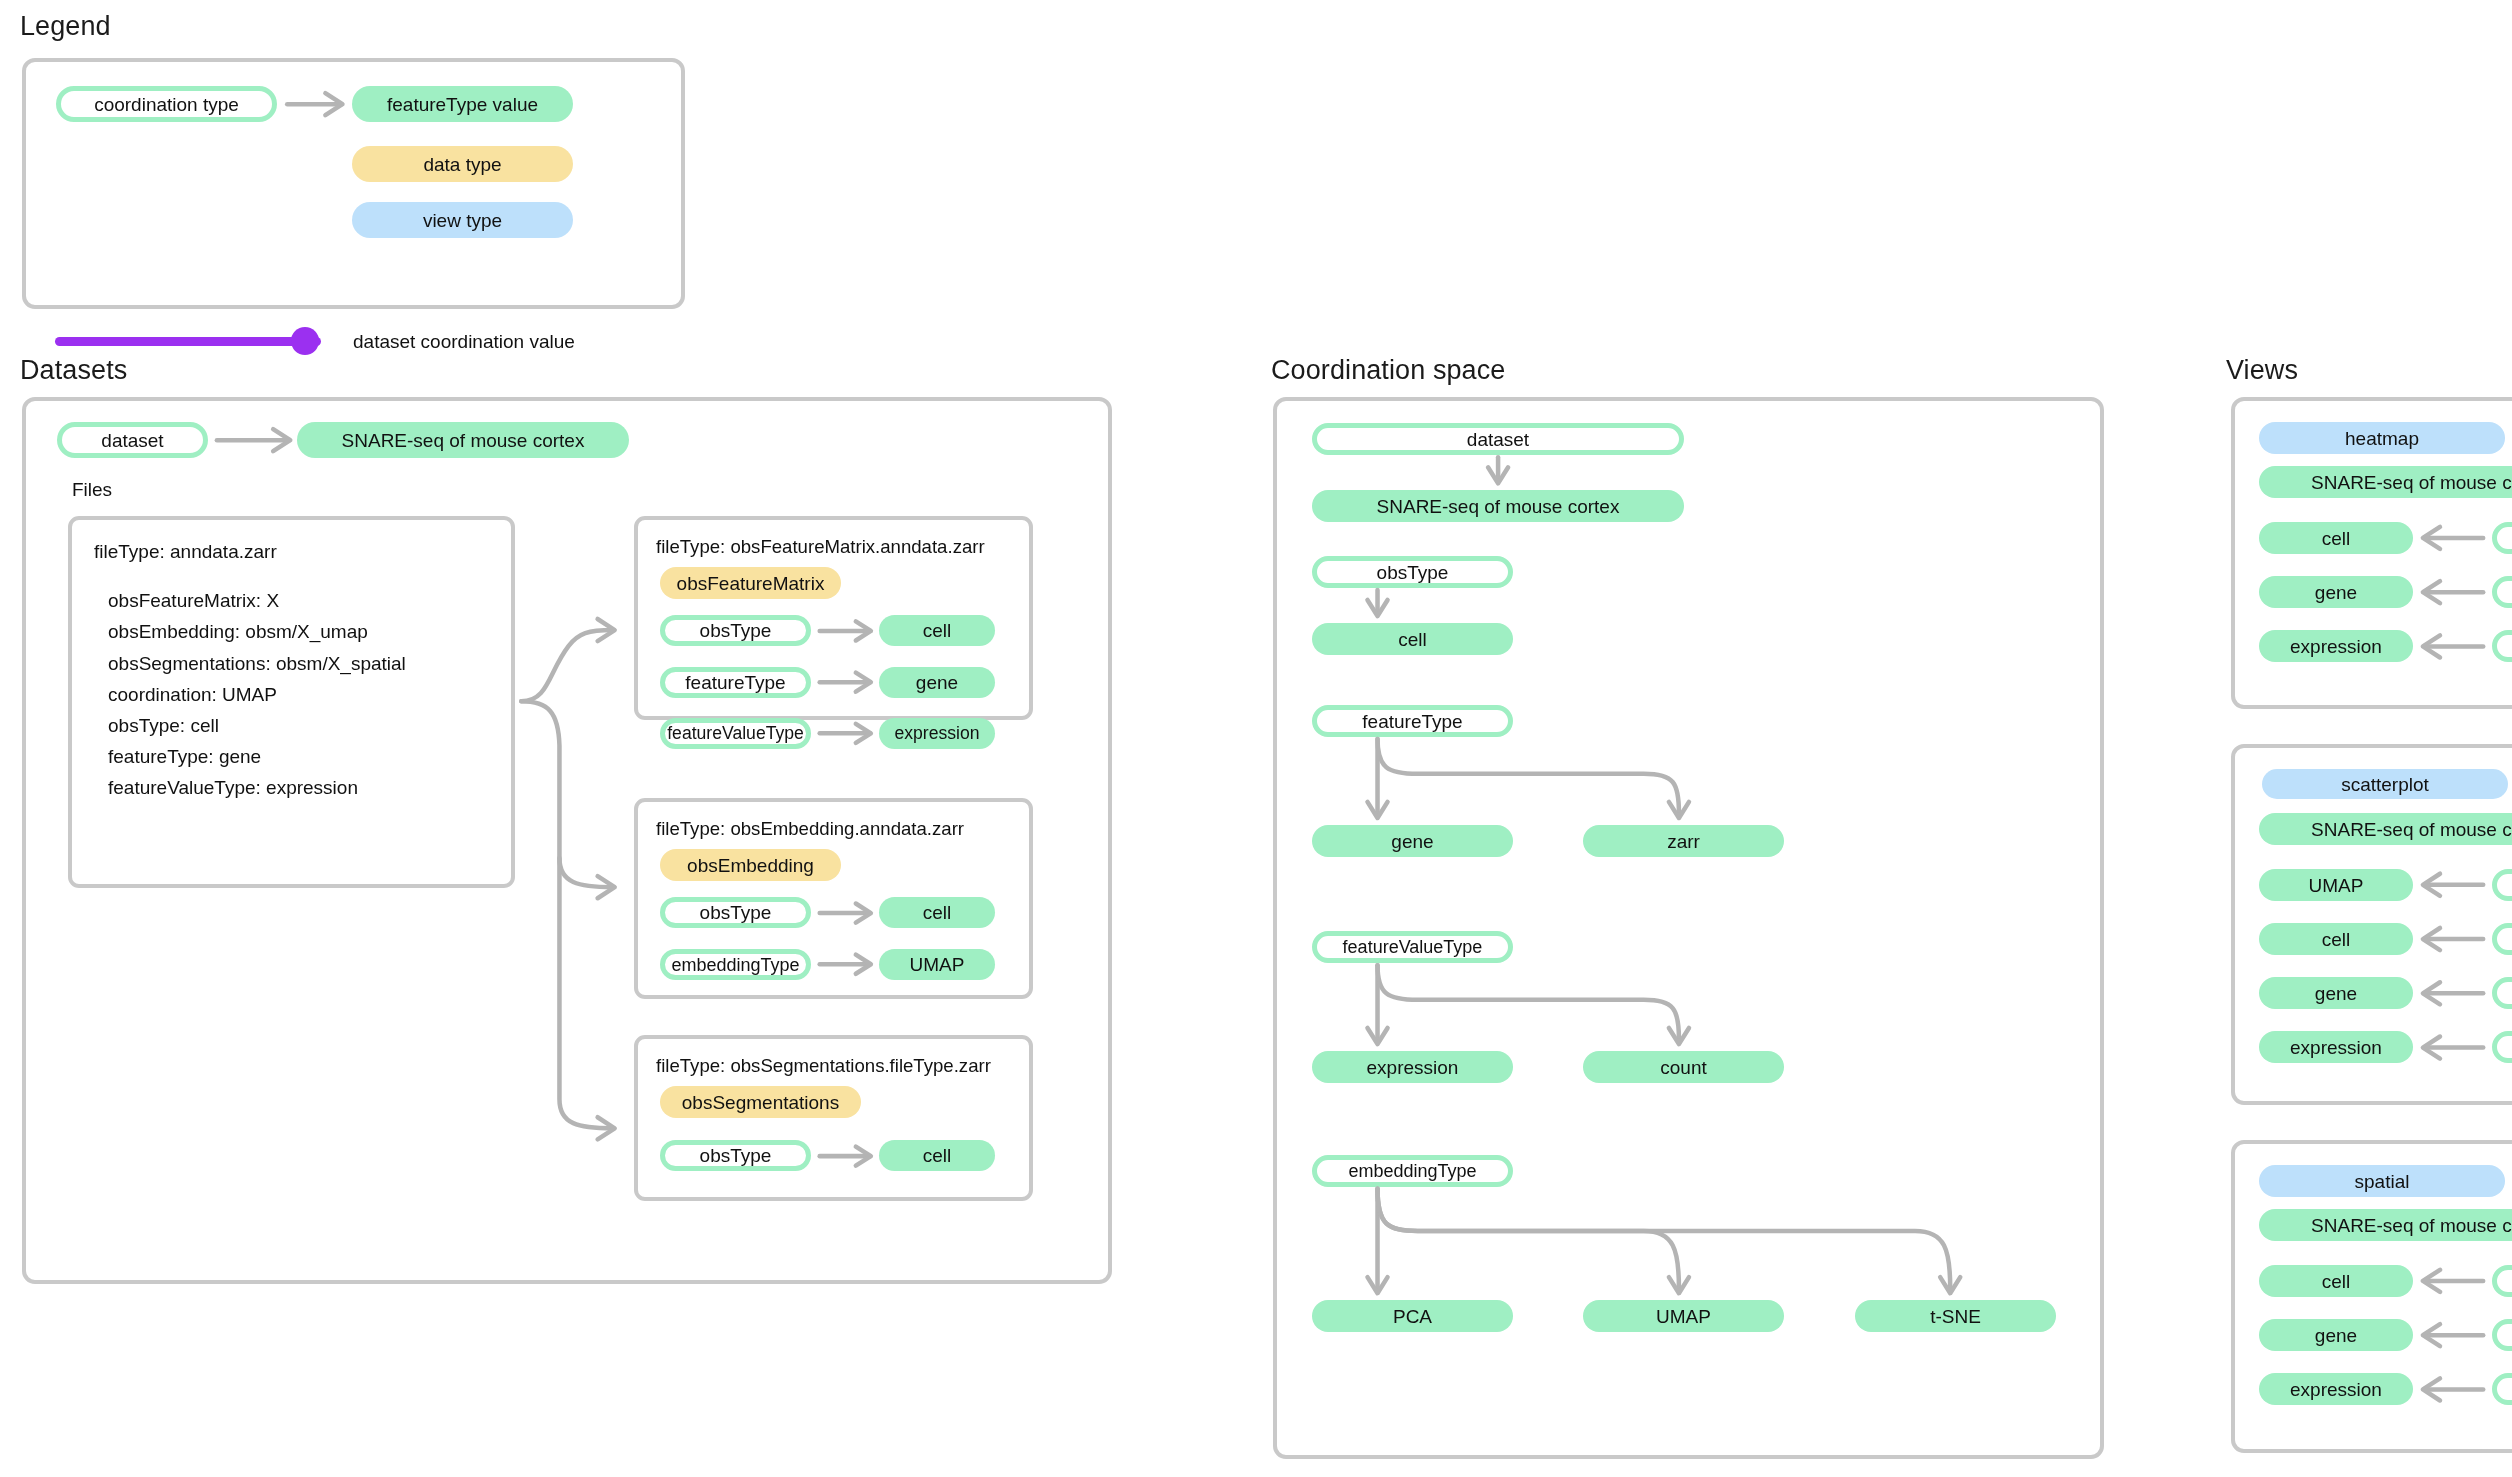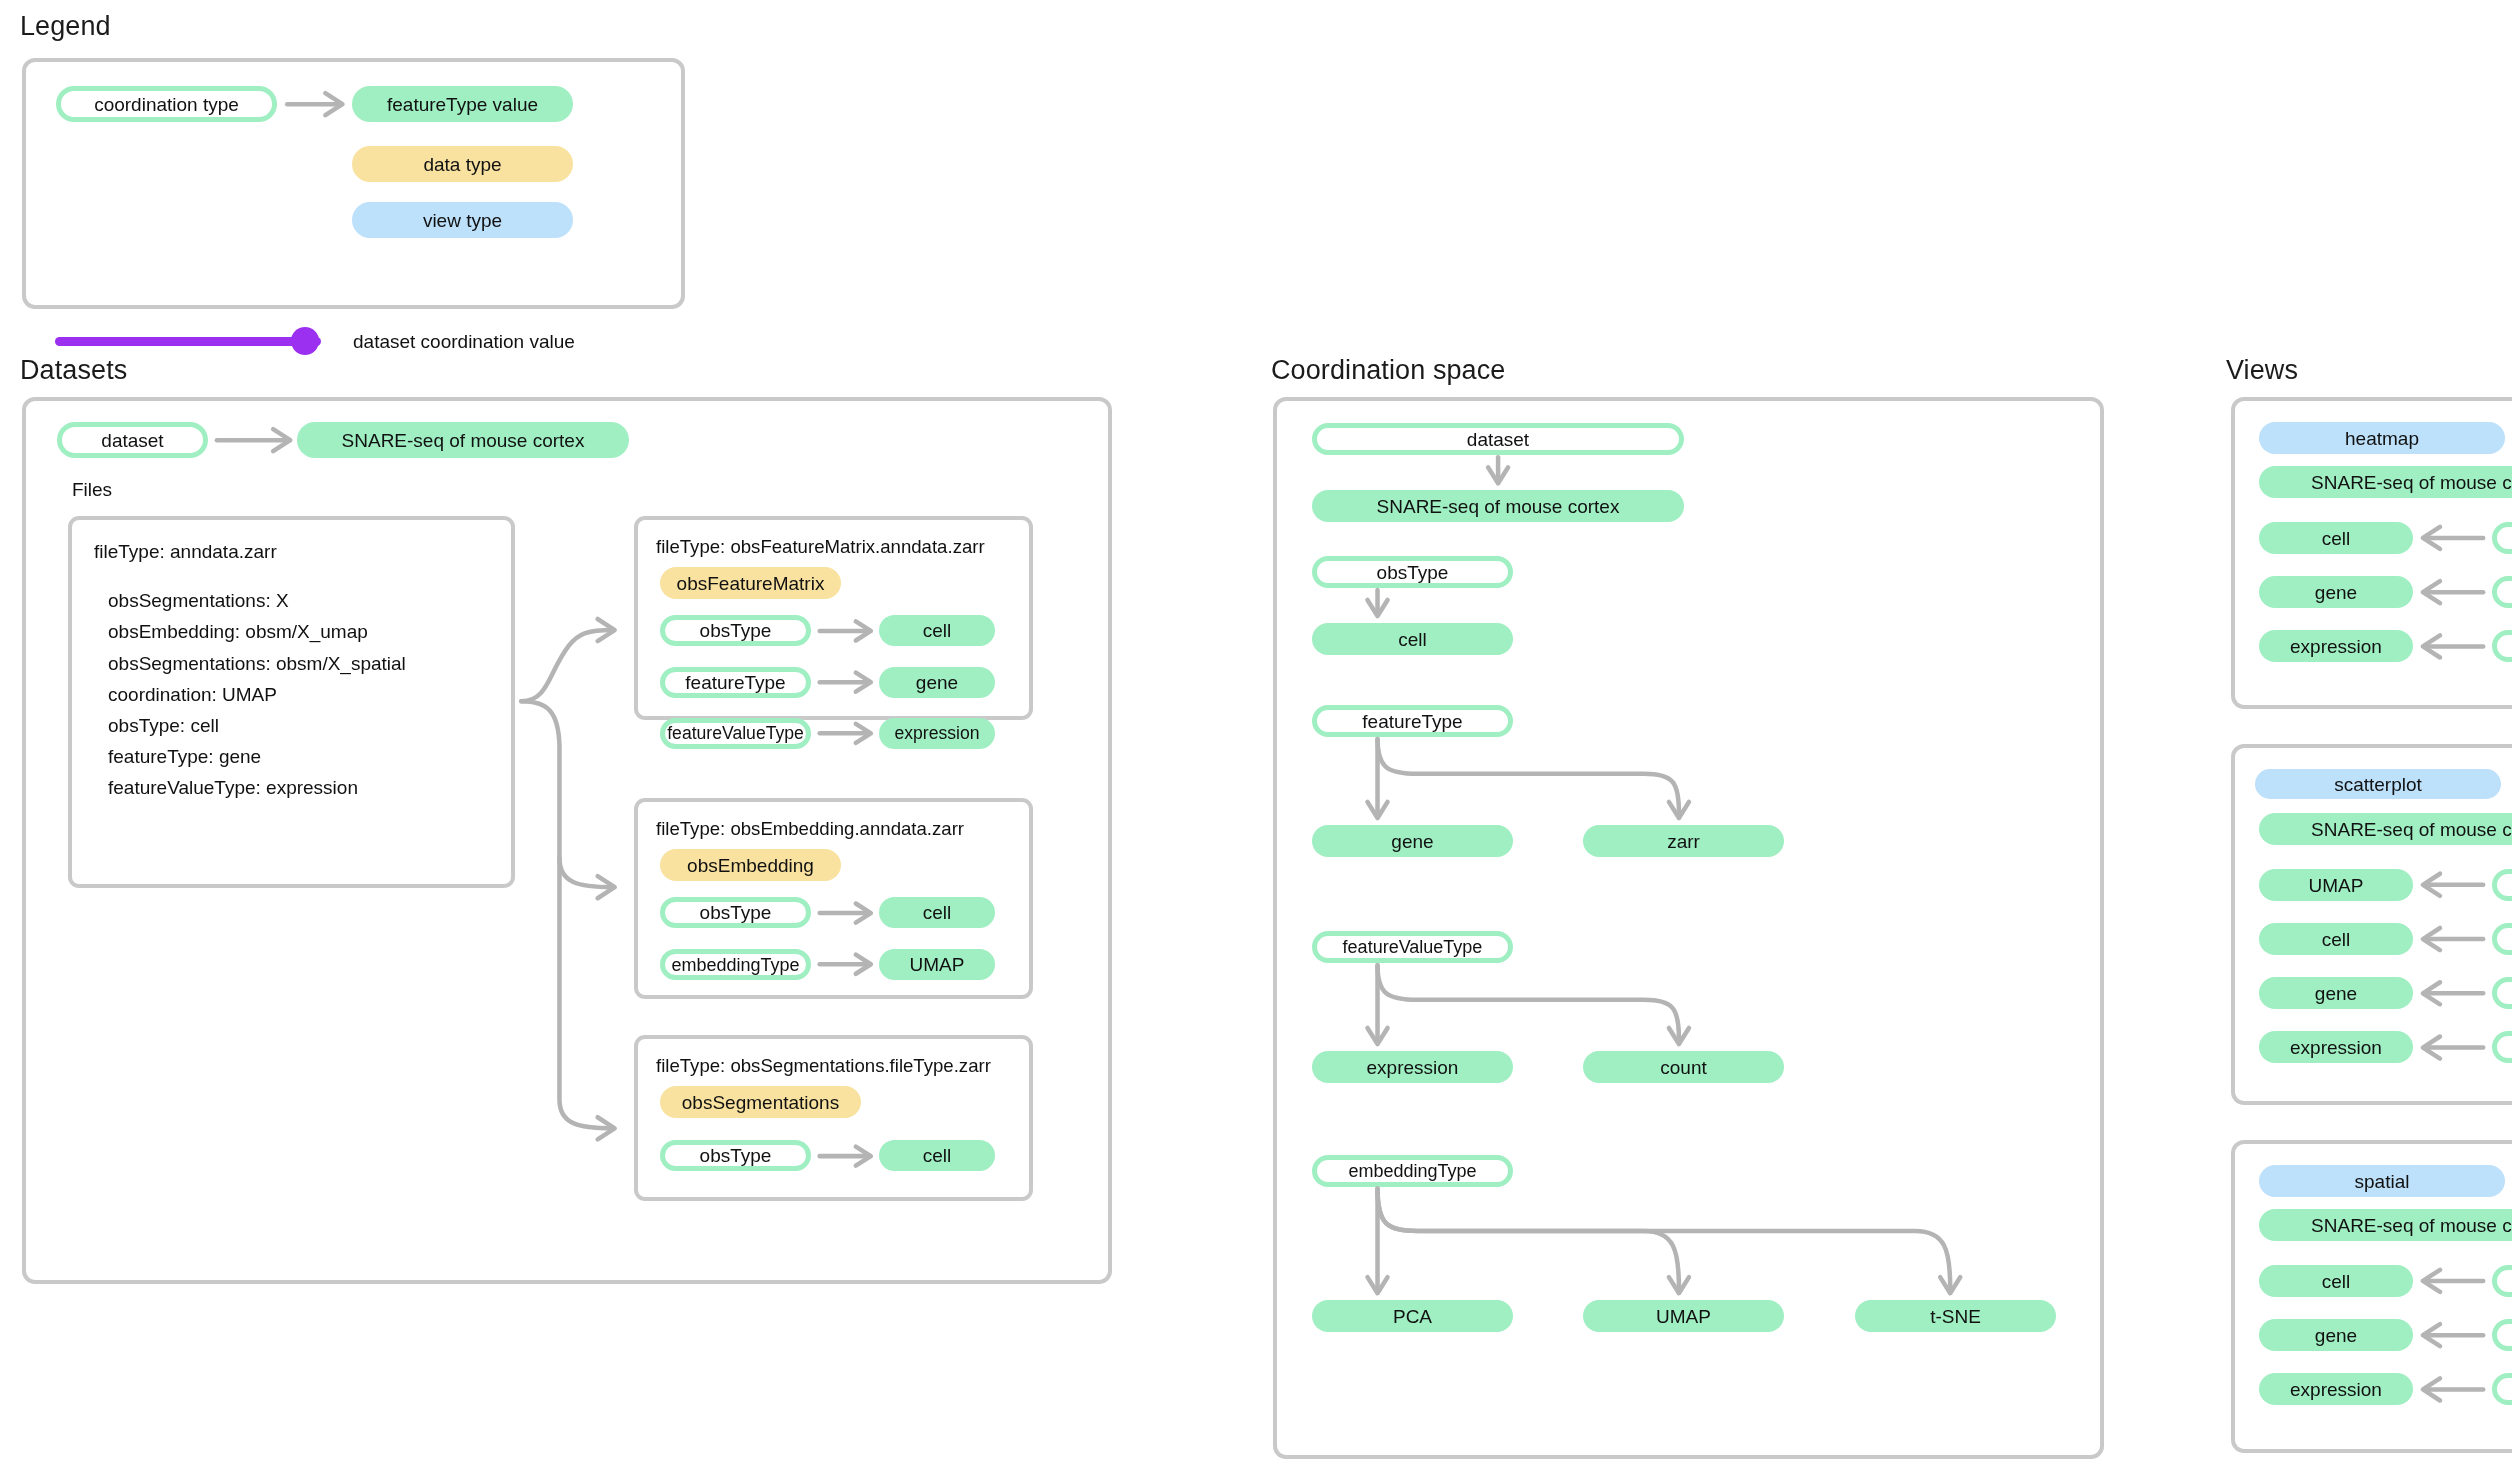--- a/index.html
+++ b/index.html
@@ -118,21 +118,21 @@
       <span>dataset</span>
     </div>
   <div class="abs chip cvalue" style="left:271px;top:21px;width:332px;height:36px;">
       <span>SNARE-seq of mouse cortex</span>
     </div>
 
   <div class="abs txt" style="left:46px;top:79px;">Files</div>
 
   <div class="abs inner-box" style="left:42px;top:115px;width:447px;height:372px;">
     <div class="abs txt" style="left:22px;top:22px;">fileType: anndata.zarr</div>
-    <div class="abs txt" style="left:36px;top:71px;">obsSegmentations: X</div>
+    <div class="abs txt" style="left:36px;top:71px;">obsFeatureMatrix: X</div>
     <div class="abs txt" style="left:36px;top:102px;">obsEmbedding: obsm/X_umap</div>
     <div class="abs txt" style="left:36px;top:134px;">obsSegmentations: obsm/X_spatial</div>
     <div class="abs txt" style="left:36px;top:165px;">coordination: UMAP</div>
     <div class="abs txt" style="left:36px;top:196px;">obsType: cell</div>
     <div class="abs txt" style="left:36px;top:227px;">featureType: gene</div>
     <div class="abs txt" style="left:36px;top:258px;">featureValueType: expression</div>
   </div>
 
   <div class="abs inner-box" style="left:608px;top:115px;width:399px;height:204px;">
     <div class="abs txt sm" style="left:18px;top:18px;">fileType: obsFeatureMatrix.anndata.zarr</div>
@@ -385,21 +385,21 @@
       <path class="arhead" d="M 972 250 L 940 272 L 972 294"></path>
       <path class="ar" d="M 1090 380 L 944 380"></path>
       <path class="arhead" d="M 972 358 L 940 380 L 972 402"></path>
       <path class="ar" d="M 1090 380 L 1010 380 C 970 380 964 420 964 450 C 964 472 958 488 944 488"></path>
       <path class="arhead" d="M 972 466 L 940 488 L 972 510"></path>
     </g>
   </svg>
 </div>
 
 <div class="abs panel" style="left:2231px;top:744px;width:829px;height:361px;">
-  <div class="abs chip vtype" style="left:20px;top:21px;width:246px;height:30px;">
+  <div class="abs chip vtype" style="left:27px;top:21px;width:246px;height:30px;">
       <span>scatterplot</span>
     </div>
 
   <div class="abs chip cvalue" style="left:24px;top:65px;width:347px;height:32px;">
       <span>SNARE-seq of mouse cortex</span>
     </div>
 
   <div class="abs chip cvalue" style="left:24px;top:121px;width:154px;height:32px;">
       <span>UMAP</span>
     </div>

